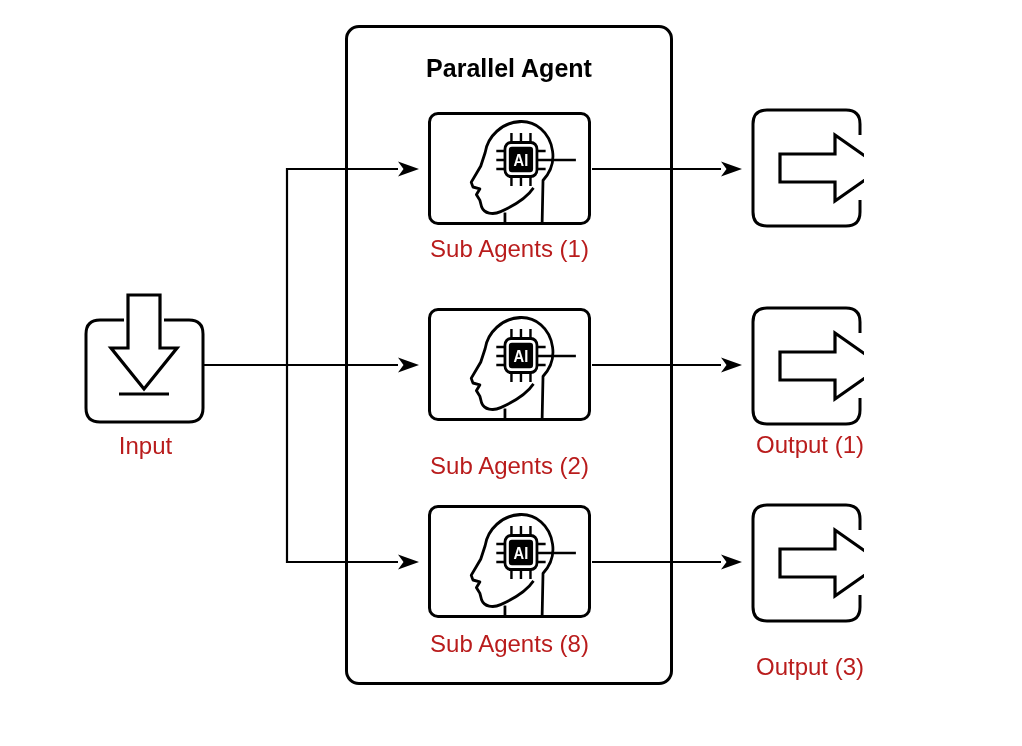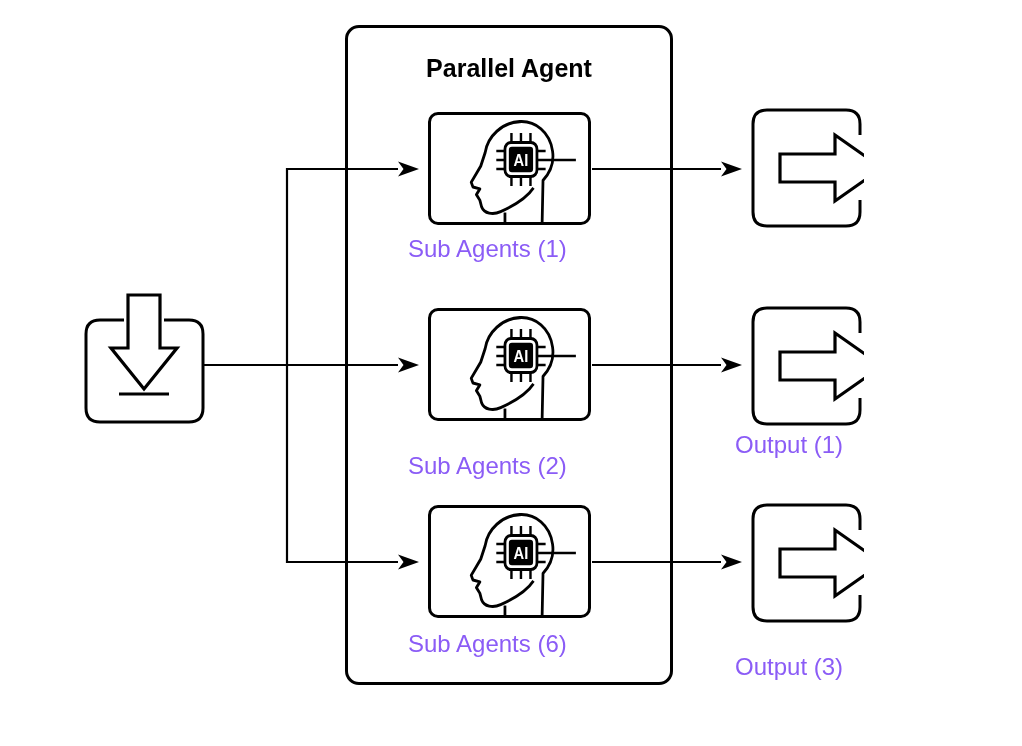--- a/index.html
+++ b/index.html
@@ -7,25 +7,25 @@
     position:relative;
     width:864px;height:746px;
     background:#ffffff;
     font-family:"Liberation Sans",sans-serif;
     color:#000;
     overflow:hidden;
   }
   .abs{position:absolute;}
   .label{
     position:absolute;
-    text-align:left;
+    text-align:center;
     font-size:24px;
     line-height:30px;
     white-space:nowrap;
-    color:#8b5cf6;
+    color:#b91c1c;
   }
   .container-box{
     position:absolute;
     left:345px;top:25px;
     width:328px;height:660px;
     border:3px solid #000;
     border-radius:14px;
     box-sizing:border-box;
     background:transparent;
   }
@@ -80,20 +80,21 @@
   <div class="container-box"></div>
   <div class="container-title">Parallel Agent</div>
 
   <svg class="unit-svg" style="left:83px;top:290px;" width="125" height="140" viewBox="0 0 125 140">
     <g>
       <path d="M 41 30 L 17 30 Q 3 30 3 44 L 3 118 Q 3 132 17 132 L 106 132 Q 120 132 120 118 L 120 44 Q 120 30 106 30 L 81 30" fill="none" stroke="#000" stroke-width="3"></path>
       <path d="M 45 5 L 77 5 L 77 58 L 94 58 L 61 99 L 28 58 L 45 58 Z" fill="#fff" stroke="#000" stroke-width="3.2"></path>
       <path d="M 36 104 L 86 104" stroke="#000" stroke-width="3.2"></path>
     </g>
   </svg>
+  <div class="label" style="left:83px;top:431px;width:125px;">Input</div>
 
   <div class="sub-box" style="top:112px;">
     <svg viewBox="0 0 163 113" preserveAspectRatio="none">
       <g fill="none" stroke="#000" stroke-width="3.2" stroke-linejoin="round">
         <path d="M 110 113 L 111 69 C 119 61 124 50 122 38 C 119 18 102 6 84 7 C 64 8 47 22 44 40 L 39 54 L 28 71 L 30 76 L 38 78 L 34 84 L 38 90 L 40 97 C 43 104 53 106 62 102 C 77 96 92 88 100 77"></path>
         <path d="M 67 103 L 67 113"></path>
       </g>
       <g stroke="#000" stroke-width="2.8">
         <path d="M 74.5 19 L 74.5 29 M 85.5 19 L 85.5 29 M 96.5 19 L 96.5 29"></path>
         <path d="M 74.5 65 L 74.5 75 M 85.5 65 L 85.5 75 M 96.5 65 L 96.5 75"></path>
@@ -139,21 +140,21 @@
         <path d="M 74.5 65 L 74.5 75 M 85.5 65 L 85.5 75 M 96.5 65 L 96.5 75"></path>
         <path d="M 57 38 L 67 38 M 57 47.5 L 67 47.5 M 57 57 L 67 57"></path>
         <path d="M 104 38 L 114 38 M 104 57 L 114 57"></path>
         <path d="M 104 47.5 L 149 47.5"></path>
       </g>
       <rect x="67" y="29" width="37" height="36" rx="7" fill="#fff" stroke="#000" stroke-width="3.2"></rect>
       <rect x="71.5" y="33.5" width="28" height="27" rx="3.5" fill="#000"></rect>
       <text x="85.5" y="53.5" text-anchor="middle" font-size="17" font-weight="bold" font-family="Liberation Sans, sans-serif" fill="#fff">AI</text>
     </svg>
   </div>
-  <div class="label" style="left:408px;top:629px;width:203px;">Sub Agents (6)</div>
+  <div class="label" style="left:408px;top:629px;width:203px;">Sub Agents (8)</div>
 
   <svg class="unit-svg" style="left:751px;top:108px;" width="135" height="120" viewBox="0 0 135 120">
     <g>
       <path d="M 109 27 L 109 16 Q 109 2 95 2 L 16 2 Q 2 2 2 16 L 2 104 Q 2 118 16 118 L 95 118 Q 109 118 109 104 L 109 92" fill="none" stroke="#000" stroke-width="3"></path>
       <path d="M 29 46 L 84 46 L 84 27 L 131 60 L 84 93 L 84 74 L 29 74 Z" fill="#fff" stroke="#000" stroke-width="3.2"></path>
     </g>
   </svg>
 
   <svg class="unit-svg" style="left:751px;top:306px;" width="135" height="120" viewBox="0 0 135 120">
     <g>

